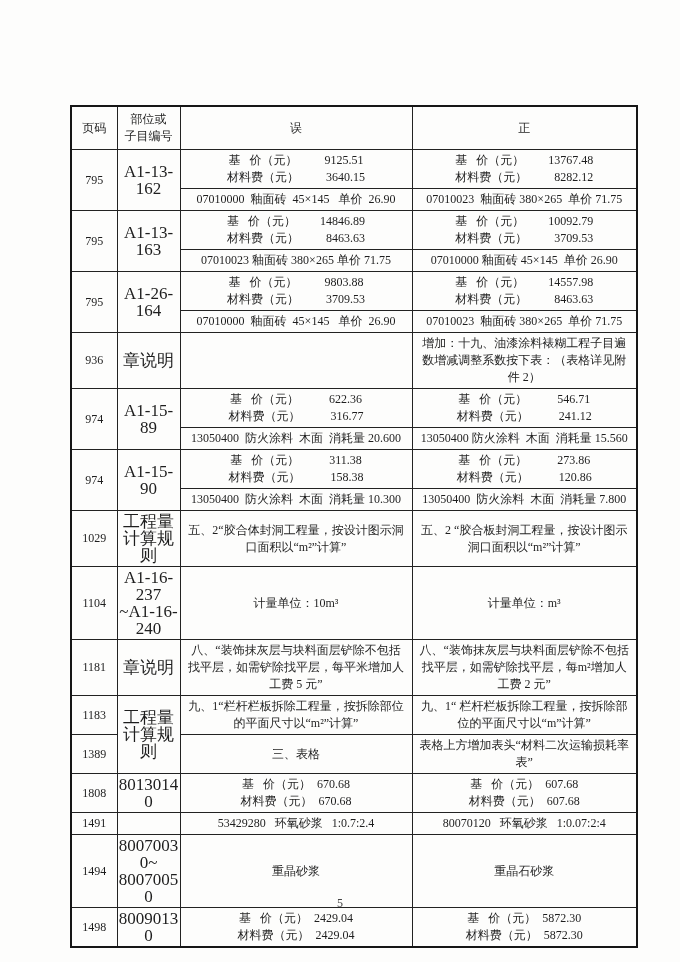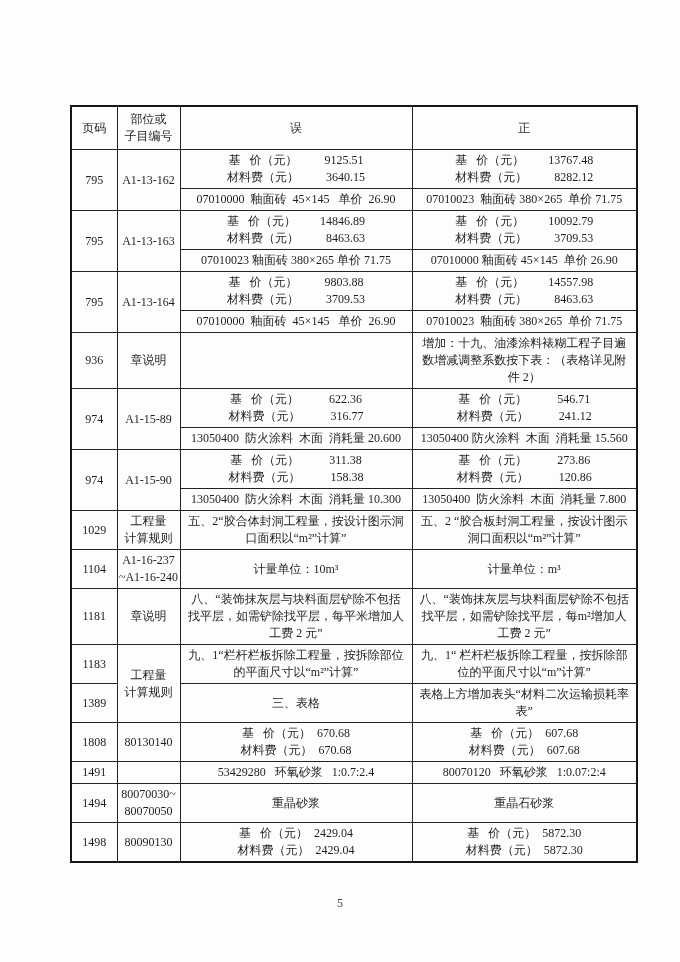--- a/index.html
+++ b/index.html
@@ -44,21 +44,21 @@
     text-align: center;
     padding: 4px 2px;
   }
   td.c-page {
     text-align: center;
     padding: 2px 1px;
   }
   td.c-item {
     text-align: center;
     padding: 2px 1px;
-    font-size: 12px;
+    font-size: 17px;
     word-break: keep-all;
   }
   td.c-text {
     text-align: center;
   }
   .pageno {
     position: absolute;
     top: 896px;
     left: 0;
     width: 100%;
@@ -111,21 +111,21 @@
         <td class="c-text">基   价（元）        10092.79
 材料费（元）         3709.53</td>
       </tr>
       <tr>
         <td class="c-text">07010023 釉面砖 380×265 单价 71.75</td>
         <td class="c-text">07010000 釉面砖 45×145  单价 26.90</td>
       </tr>
 
       <tr>
         <td class="c-page" rowspan="2">795</td>
-        <td class="c-item" rowspan="2">A1-13-164</td>
+        <td class="c-item" rowspan="2">A1-26-164</td>
         <td class="c-text">基   价（元）         9803.88
 材料费（元）         3709.53</td>
         <td class="c-text">基   价（元）        14557.98
 材料费（元）         8463.63</td>
       </tr>
       <tr>
         <td class="c-text">07010000  釉面砖  45×145   单价  26.90</td>
         <td class="c-text">07010023  釉面砖 380×265  单价 71.75</td>
       </tr>
 
@@ -174,21 +174,21 @@
         <td class="c-page">1104</td>
         <td class="c-item">A1-16-237
 ~A1-16-240</td>
         <td class="c-text">计量单位：10m³</td>
         <td class="c-text">计量单位：m³</td>
       </tr>
 
       <tr>
         <td class="c-page">1181</td>
         <td class="c-item">章说明</td>
-        <td class="c-text">八、“装饰抹灰层与块料面层铲除不包括找平层，如需铲除找平层，每平米增加人工费 2 元”</td>
+        <td class="c-text">八、“装饰抹灰层与块料面层铲除不包括找平层，如需铲除找平层，每平米增加人工费 5 元”</td>
         <td class="c-text">八、“装饰抹灰层与块料面层铲除不包括找平层，如需铲除找平层，每m²增加人工费 2 元”</td>
       </tr>
 
       <tr>
         <td class="c-page">1183</td>
         <td class="c-item" rowspan="2">工程量
 计算规则</td>
         <td class="c-text">九、1“栏杆栏板拆除工程量，按拆除部位的平面尺寸以“m²”计算”</td>
         <td class="c-text">九、1“ 栏杆栏板拆除工程量，按拆除部位的平面尺寸以“m”计算”</td>
       </tr>

